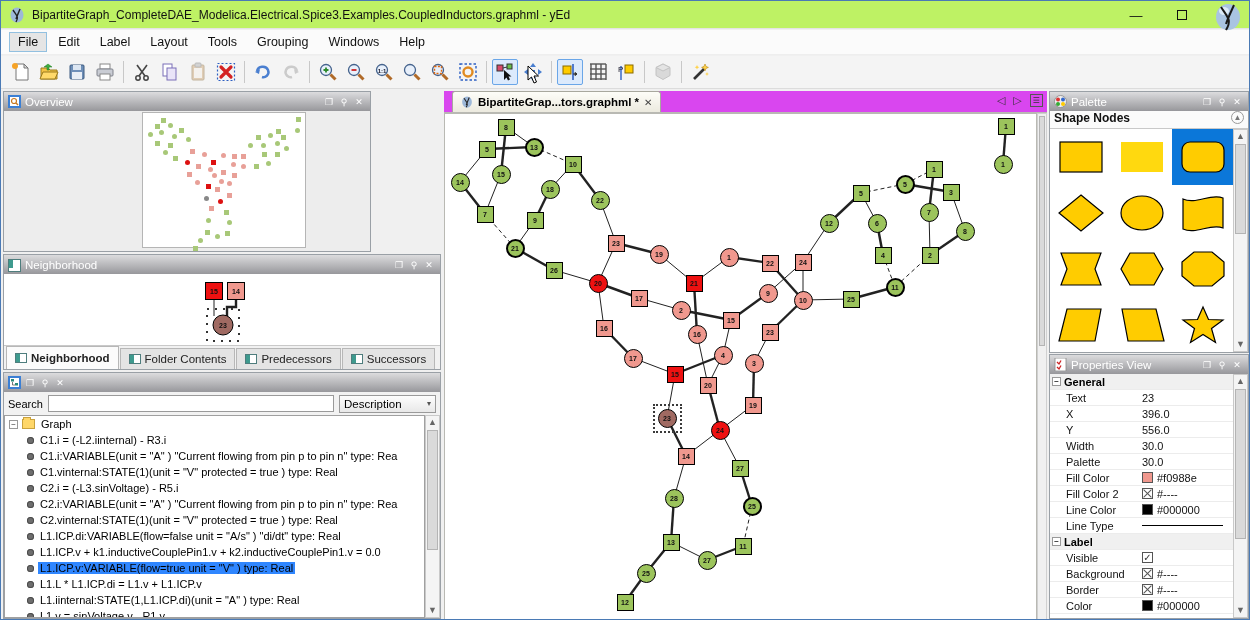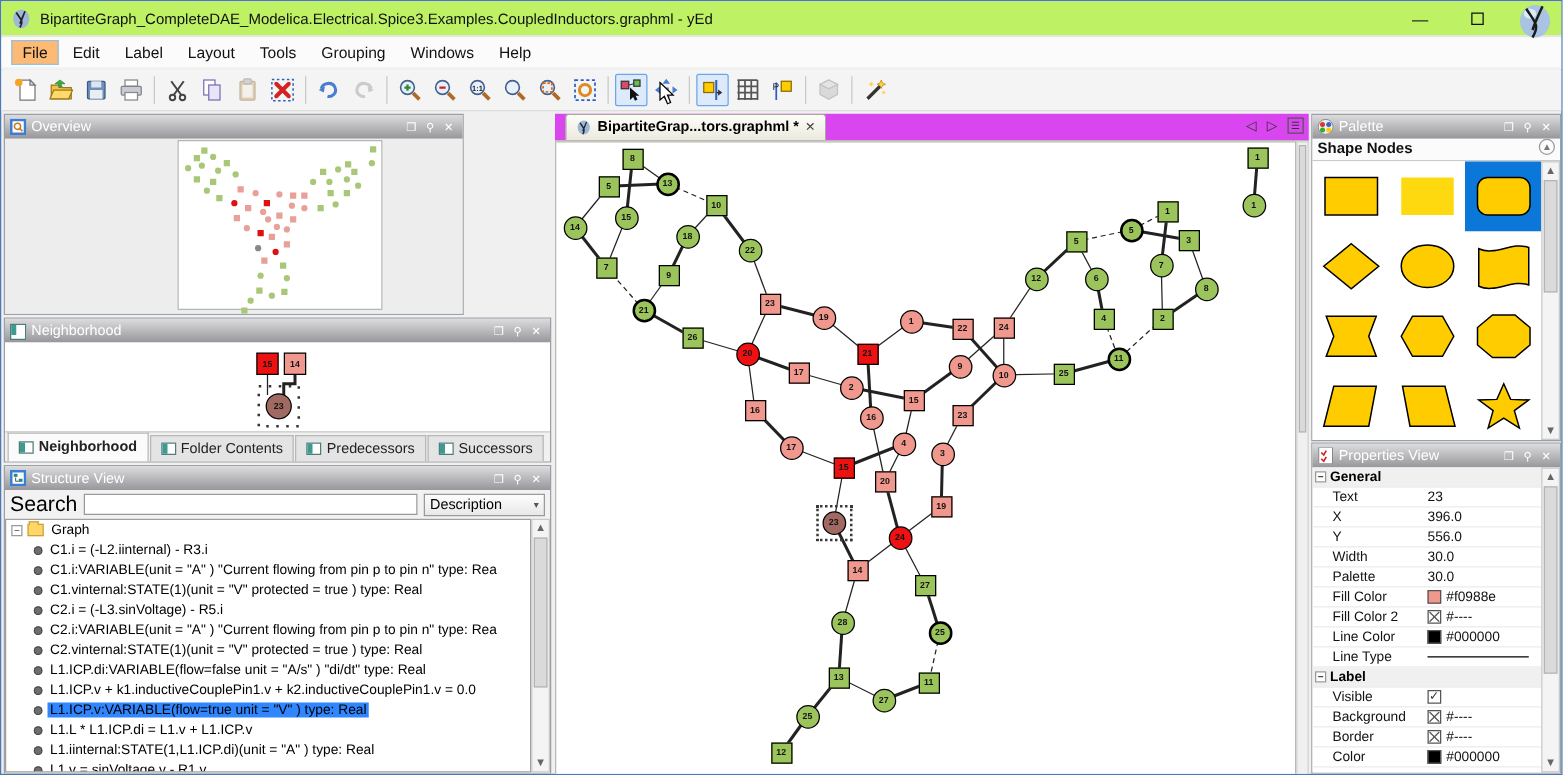--- a/index.html
+++ b/index.html
@@ -12,21 +12,21 @@
   .titlebar .appicon { width:16px; height:16px; margin:0 7px 0 8px; }
   .titlebar .title { font-size:12px; color:#111; }
   .wincontrols { position:absolute; right:0; top:0; height:28px; display:flex; }
   .wincontrols .wbtn { width:46px; height:28px; display:flex; align-items:center; justify-content:center;
                        font-size:13px; color:#111; cursor:default; }
   .wbtn .maxbox { width:10px; height:10px; border:1px solid #111; }
   
   .menubar { position:absolute; left:0; top:29px; width:1250px; height:25px; background:#fbfbfb;
              display:flex; align-items:center; padding-left:8px; border-bottom:1px solid #eee; }
   .menuitem { font-size:12.5px; color:#111; padding:3px 9px; margin-right:2px; }
-  .menuitem.active { background:#fdba74; border:1px solid #92c0e0; padding:2px 8px; }
+  .menuitem.active { background:#e5e5e5; border:1px solid #92c0e0; padding:2px 8px; }
   
   .toolbar { position:absolute; left:0; top:55px; width:1250px; height:33px; background:#f4f4f4;
              display:flex; align-items:center; padding-left:6px; border-bottom:1px solid #dcdcdc; }
   .tbtn { width:26px; height:26px; margin:0 1px; display:flex; align-items:center; justify-content:center;
           border:1px solid transparent; border-radius:2px; }
   .tbtn.active { border:1px solid #6aa6e8; background:#dceafc; }
   .tbtn.disabled { opacity:.45; }
   .tsep { width:1px; height:22px; background:#c8c8c8; margin:0 4px; }
   .ylogo { position:absolute; right:6px; top:1px; width:30px; height:30px; }
   
@@ -45,21 +45,21 @@
   .nbtabs { position:absolute; left:0; bottom:0; height:24px; width:100%; background:#f1f1f1; display:flex;
             align-items:flex-end; padding-left:2px; border-top:1px solid #c9c9c9; }
   .nbtab { height:21px; display:flex; align-items:center; gap:4px; font-size:11.5px; color:#222;
            padding:0 8px; border:1px solid #b7b7b7; border-bottom:none; background:#e4e4e4; margin-right:1px; }
   .nbtab.active { background:#fbfbfb; height:23px; font-weight:bold; }
   .tabico { width:12px; height:10px; border:1px solid #4e7d7d; background:#fff; position:relative; }
   .tabico::before { content:""; position:absolute; left:0; top:0; width:4px; height:8px; background:#3e9a8e; }
   
   .searchrow { position:absolute; left:0; top:0; width:100%; height:23px; background:#f2f2f2;
                display:flex; align-items:center; gap:5px; padding:0 4px; }
-  .searchrow label { font-size:17px; }
+  .searchrow label { font-size:11px; }
   .searchrow input { flex:1; height:17px; border:1px solid #9a9a9a; background:#fff; font-size:11px; padding:0 3px; }
   .combo { width:97px; height:18px; border:1px solid #9a9a9a; background:linear-gradient(#fdfdfd,#e8e8e8);
            font-size:11.5px; display:flex; align-items:center; justify-content:space-between; padding:0 4px; }
   .tree { position:absolute; left:0; top:23px; right:15px; bottom:0; background:#fff;
           border:1px solid #a0a0a0; overflow:hidden; font-size:11px; }
   .trow { height:16px; display:flex; align-items:center; gap:4px; white-space:nowrap; padding-left:4px; }
   .trow .expbox { width:9px; height:9px; border:1px solid #999; background:#fff; font-size:8px; line-height:7px;
                   text-align:center; color:#333; flex:0 0 9px; }
   .trow .folder { width:13px; height:10px; background:#ffd769; border:1px solid #caa23d; position:relative; flex:0 0 13px; }
   .trow .folder::before { content:""; position:absolute; left:0; top:-3px; width:6px; height:2px;
@@ -442,21 +442,20 @@
 
 <div class="panel" style="left:2px; top:371px; width:438px; height:247px;">
   <div class="ptitle">
     <svg class="picon" viewBox="0 0 13 13">
       <rect x="0" y="0" width="13" height="13" fill="#3b7fd4"></rect>
         <rect x="2" y="2" width="9" height="9" fill="#fff"></rect>
       <rect x="3" y="3" width="3" height="2.5" fill="#2a8a7a"></rect>
         <rect x="7" y="7" width="3" height="2.5" fill="#2a8a7a"></rect>
       <path d="M4.5,6 v3 h2.5" stroke="#555" stroke-width="0.8" fill="none"></path>
     </svg>
-    <span class="ptext">Structure View</span>
     <div class="pbtns">
       <span class="pbtn">❐</span>
       <span class="pbtn">⚲</span>
       <span class="pbtn">✕</span>
     </div>
   </div>
   <div style="position:relative; height:226px; background:#f2f2f2;">
     <div class="searchrow">
       <label>Search</label>
       <input value="" style="">

